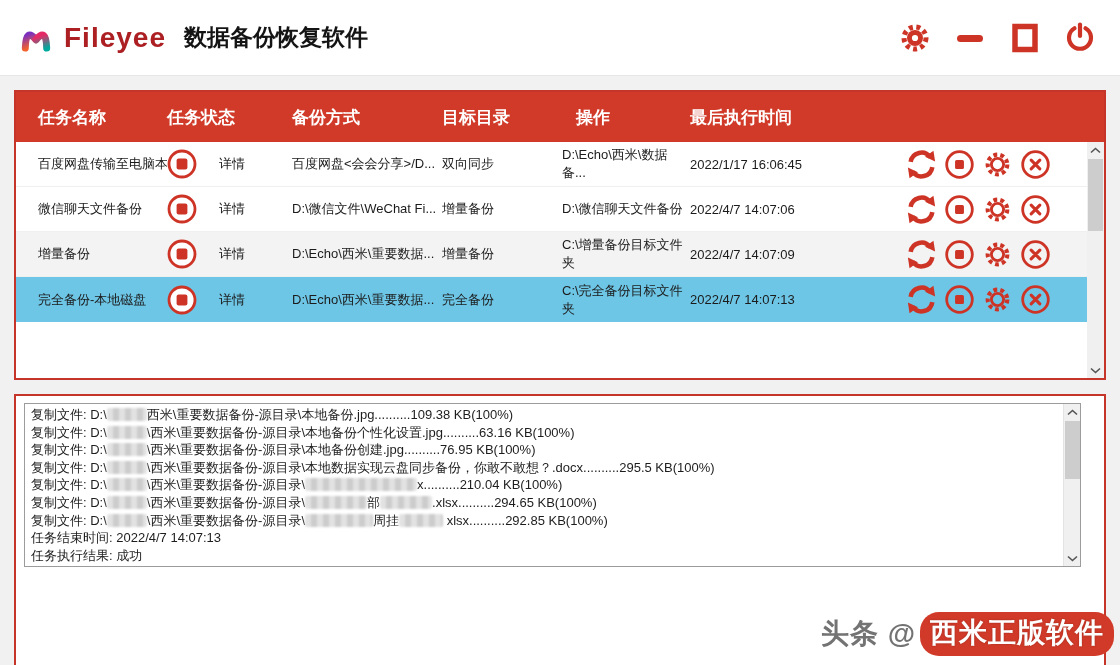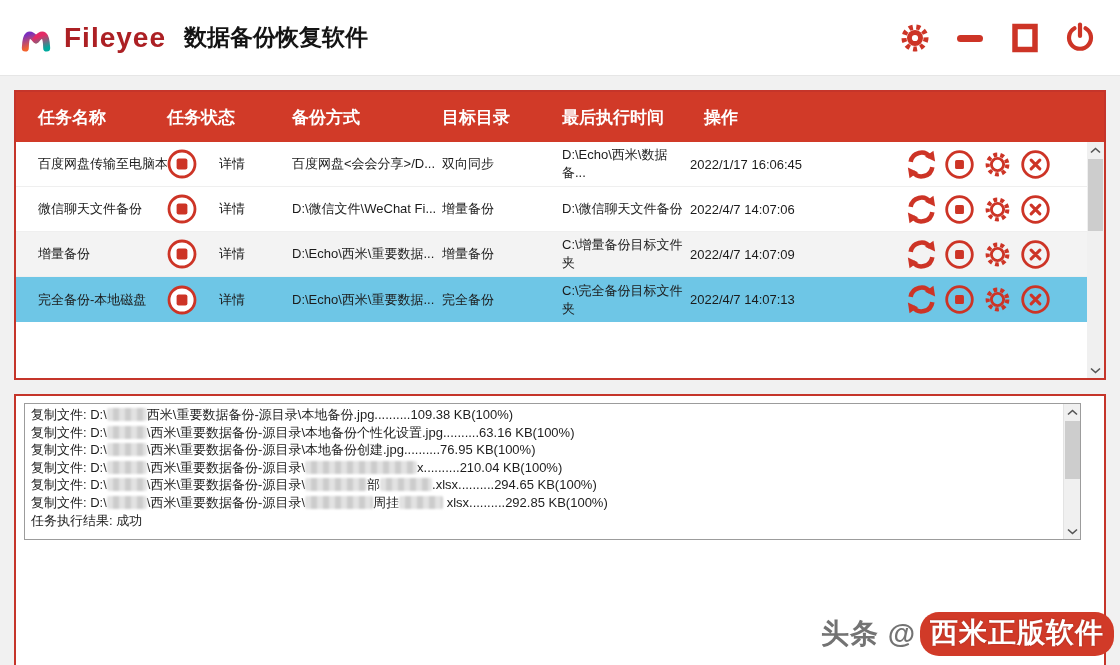--- a/index.html
+++ b/index.html
@@ -60,21 +60,21 @@
   
   .progress-panel {
     margin:14px 14px 0 14px; border:2px solid var(--red-dark);
     background:#ffffff; height:321px; position:relative;
   }
   .progress-header {
     height:52px; background:var(--red); color:#fff; font-weight:700; font-size:18px;
     display:flex; align-items:center; padding-left:22px;
   }
   .logbox {
-    margin:7px 23px 0 8px; height:137px; border:1px solid #9c9c9c;
+    margin:7px 23px 0 8px; height:164px; border:1px solid #9c9c9c;
     background:#fff; font-size:13px; color:#1d1d1d; line-height:17.6px;
     padding:2px 24px 2px 6px; position:relative; overflow:hidden; white-space:nowrap;
   }
   .logline { height:17.6px; }
   .redact {
     display:inline-block; height:13px; vertical-align:-2px; border-radius:2px;
     background:repeating-linear-gradient(90deg,#e2e2e2 0 6px,#cccccc 6px 12px);
     filter:blur(1.2px);
   }
   .log-scroll { top:0; bottom:0; border-left:1px solid #e3e3e3; }
@@ -138,22 +138,22 @@
     </span>
   </div>
 </div>
 
 <div class="table-panel">
   <div class="thead">
     <div class="hc">任务名称</div>
     <div class="hc">任务状态</div>
     <div class="hc">备份方式</div>
     <div class="hc">目标目录</div>
+    <div class="hc ops-h">操作</div>
     <div class="hc">最后执行时间</div>
-    <div class="hc ops-h">操作</div>
   </div>
   <div class="tbody">
   <div class="trow">
     <div class="c name">百度网盘传输至电脑本地</div>
     <div class="c status">
       <span class="sicon">
         <svg width="30" height="30" viewBox="0 0 30 30">
           <circle cx="15" cy="15" r="13" fill="#ffffff" stroke="#cd3426" stroke-width="2.8"></circle>
           <rect x="9.6" y="9.6" width="10.8" height="10.8" rx="2" fill="#cd3426"></rect>
         </svg>
@@ -344,23 +344,25 @@
     </span>
   </div>
 </div>
 
 <div class="progress-panel">
   <div class="logbox">
     <div id="log-lines">
         <div class="logline"><span>复制文件: D:\</span><span class="redact" style="width: 40px;"></span><span>西米\重要数据备份-源目录\本地备份.jpg..........109.38 KB(100%)</span></div>
         <div class="logline"><span>复制文件: D:\</span><span class="redact" style="width: 40px;"></span><span>\西米\重要数据备份-源目录\本地备份个性化设置.jpg..........63.16 KB(100%)</span></div>
         <div class="logline"><span>复制文件: D:\</span><span class="redact" style="width: 40px;"></span><span>\西米\重要数据备份-源目录\本地备份创建.jpg..........76.95 KB(100%)</span></div>
+        <div class="logline"><span>复制文件: D:\</span><span class="redact" style="width: 40px;"></span><span>\西米\重要数据备份-源目录\本地数据实现云盘同步备份，你敢不敢想？.docx..........295.5 KB(100%)</span></div>
         <div class="logline"><span>复制文件: D:\</span><span class="redact" style="width: 40px;"></span><span>\西米\重要数据备份-源目录\</span><span class="redact" style="width: 112px;"></span><span>x..........210.04 KB(100%)</span></div>
         <div class="logline"><span>复制文件: D:\</span><span class="redact" style="width: 40px;"></span><span>\西米\重要数据备份-源目录\</span><span class="redact" style="width: 62px;"></span><span>部</span><span class="redact" style="width: 52px;"></span><span>.xlsx..........294.65 KB(100%)</span></div>
         <div class="logline"><span>复制文件: D:\</span><span class="redact" style="width: 40px;"></span><span>\西米\重要数据备份-源目录\</span><span class="redact" style="width: 68px;"></span><span>周挂</span><span class="redact" style="width: 44px;"></span><span> xlsx..........292.85 KB(100%)</span></div>
+        <div class="logline"><span>任务结束时间: 2022/4/7 14:07:13</span></div>
         <div class="logline"><span>任务执行结果: 成功</span></div>
       </div>
     <div class="vscroll log-scroll">
       <span class="arrow up">
         <svg width="11" height="7" viewBox="0 0 11 7">
             <polyline points="1,5.5 5.5,1.5 10,5.5" fill="none" stroke="#555" stroke-width="1.6"></polyline>
           </svg>
       </span>
       <span class="thumb"></span>
       <span class="arrow down">

